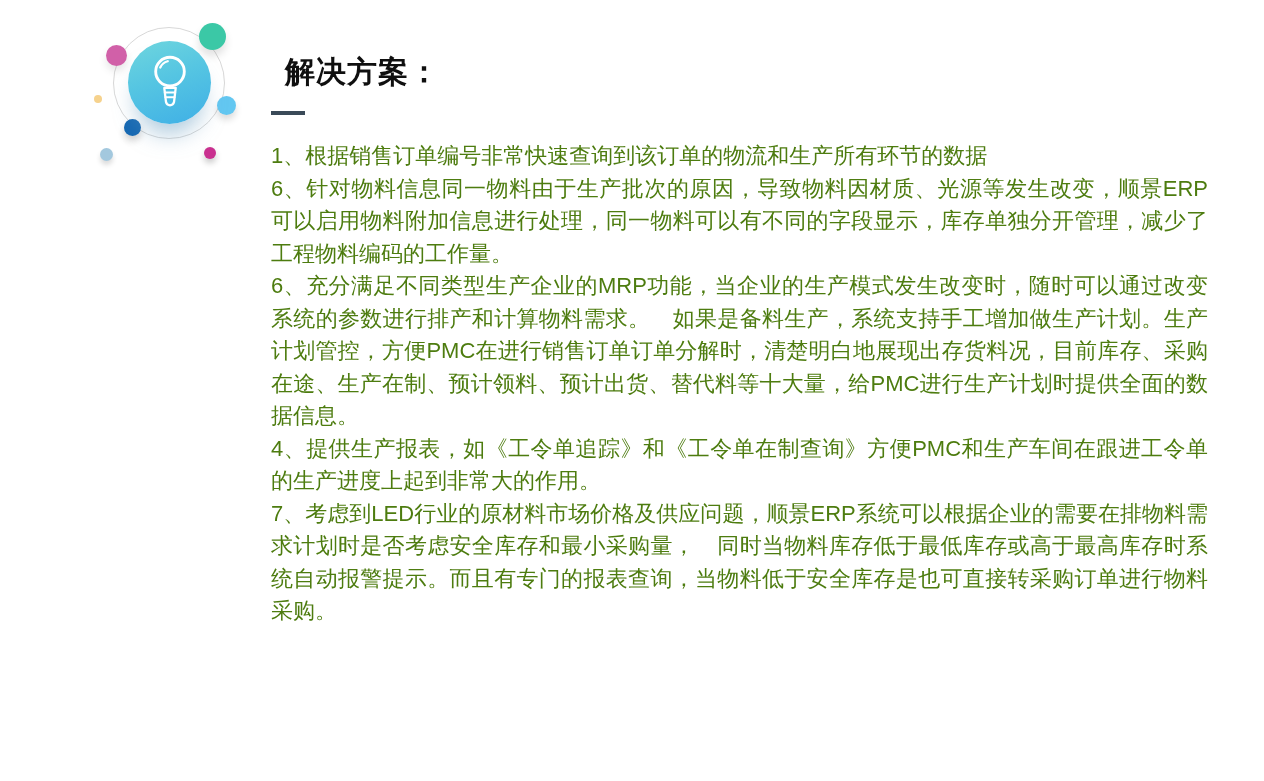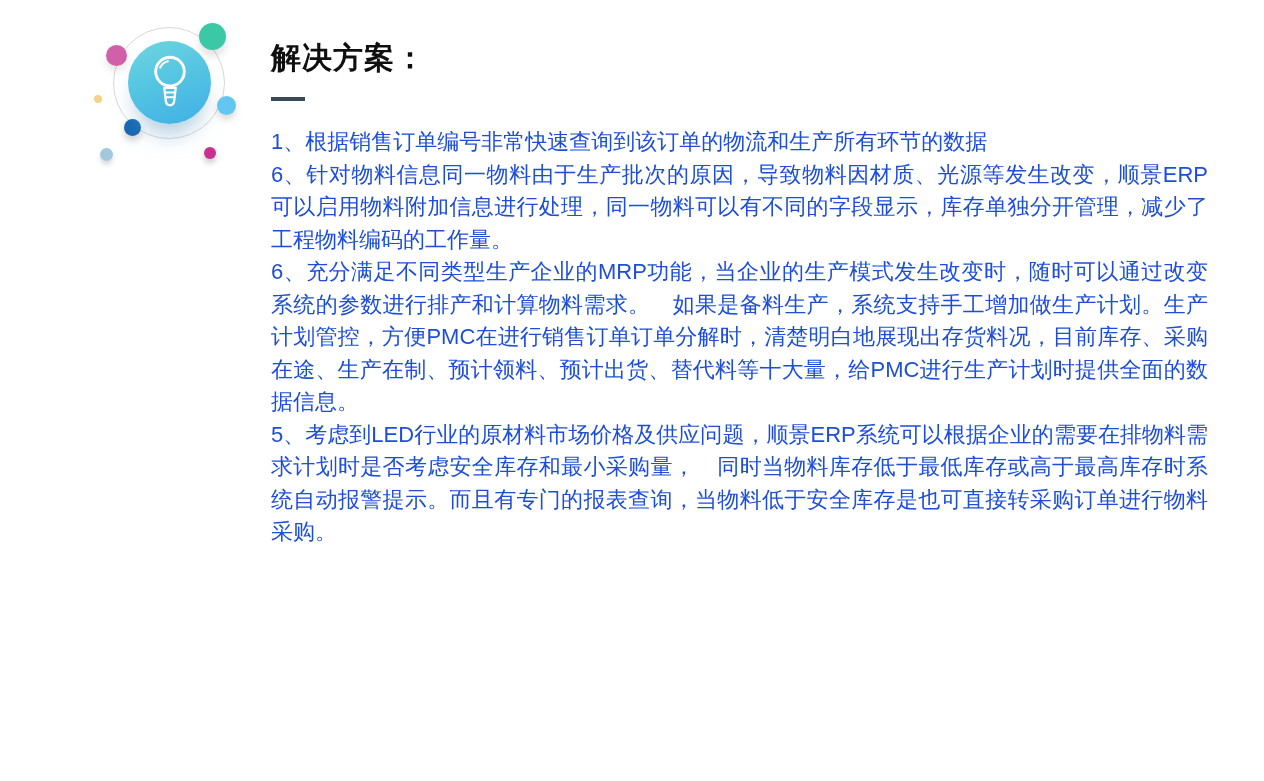--- a/index.html
+++ b/index.html
@@ -32,36 +32,36 @@
   .dot-pink    { left: 106px; top: 45px;  width: 21px; height: 21px; background: #d160a8; box-shadow: 0 5px 8px rgba(0,0,0,.10); }
   .dot-yellow  { left: 94px;  top: 95px;  width: 8px;  height: 8px;  background: #f6d28d; }
   .dot-skyblue { left: 217px; top: 96px;  width: 19px; height: 19px; background: #63c7f1; box-shadow: 0 5px 7px rgba(0,0,0,.14); }
   .dot-blue    { left: 124px; top: 119px; width: 17px; height: 17px; background: #1668b2; box-shadow: 0 5px 7px rgba(0,0,0,.18); }
   .dot-steel   { left: 100px; top: 148px; width: 13px; height: 13px; background: #a3c8de; box-shadow: 0 4px 5px rgba(0,0,0,.14); }
   .dot-magenta { left: 204px; top: 147px; width: 12px; height: 12px; background: #c9308f; box-shadow: 0 4px 6px rgba(0,0,0,.22); }
 
   
   .content { position: absolute; left: 271px; top: 40px; width: 937px; }
   .page-title {
-    margin: 0;
+    margin: 14px;
     font-size: 30px; line-height: 36px;
     font-weight: bold; color: #0f0f0f;
     letter-spacing: 1px;
   }
   .title-dash {
     width: 34px; height: 4px;
     margin-top: 21px;
     background: #3a4a58;
   }
   .paragraphs { margin-top: 25px; }
   .paragraphs p {
     margin: 0;
     font-size: 22px;
     line-height: 32.5px;
-    color: #1d4ed8;
+    color: #4d7c0f;
     text-align: justify;
   }
 </style>
 </head>
 <body>
 
 <div class="icon-cluster">
   <div class="ring"></div>
   <span class="dot dot-teal"></span>
   <span class="dot dot-pink"></span>
@@ -81,15 +81,16 @@
   </div>
 </div>
 
 <div class="content">
   <h1 class="page-title">解决方案：</h1>
   <div class="title-dash"></div>
   <div class="paragraphs">
     <p>1、根据销售订单编号非常快速查询到该订单的物流和生产所有环节的数据</p>
     <p>6、针对物料信息同一物料由于生产批次的原因，导致物料因材质、光源等发生改变，顺景ERP可以启用物料附加信息进行处理，同一物料可以有不同的字段显示，库存单独分开管理，减少了工程物料编码的工作量。</p>
     <p>6、充分满足不同类型生产企业的MRP功能，当企业的生产模式发生改变时，随时可以通过改变系统的参数进行排产和计算物料需求。　如果是备料生产，系统支持手工增加做生产计划。生产计划管控，方便PMC在进行销售订单订单分解时，清楚明白地展现出存货料况，目前库存、采购在途、生产在制、预计领料、预计出货、替代料等十大量，给PMC进行生产计划时提供全面的数据信息。</p>
-    <p>5、考虑到LED行业的原材料市场价格及供应问题，顺景ERP系统可以根据企业的需要在排物料需求计划时是否考虑安全库存和最小采购量，　同时当物料库存低于最低库存或高于最高库存时系统自动报警提示。而且有专门的报表查询，当物料低于安全库存是也可直接转采购订单进行物料采购。</p>
+    <p>4、提供生产报表，如《工令单追踪》和《工令单在制查询》方便PMC和生产车间在跟进工令单的生产进度上起到非常大的作用。</p>
+    <p>7、考虑到LED行业的原材料市场价格及供应问题，顺景ERP系统可以根据企业的需要在排物料需求计划时是否考虑安全库存和最小采购量，　同时当物料库存低于最低库存或高于最高库存时系统自动报警提示。而且有专门的报表查询，当物料低于安全库存是也可直接转采购订单进行物料采购。</p>
   </div>
 </div>
 
 </body></html>

